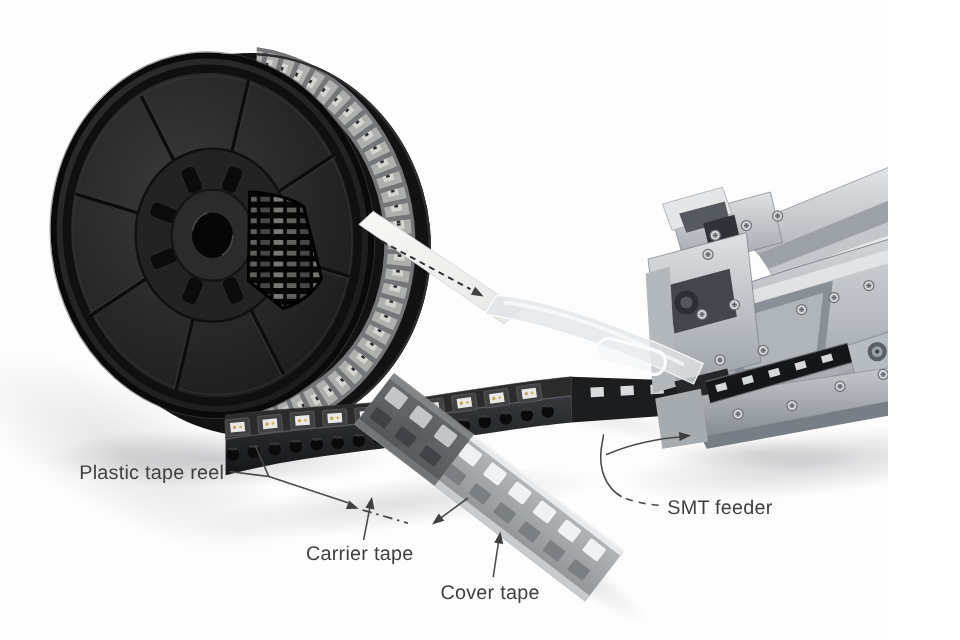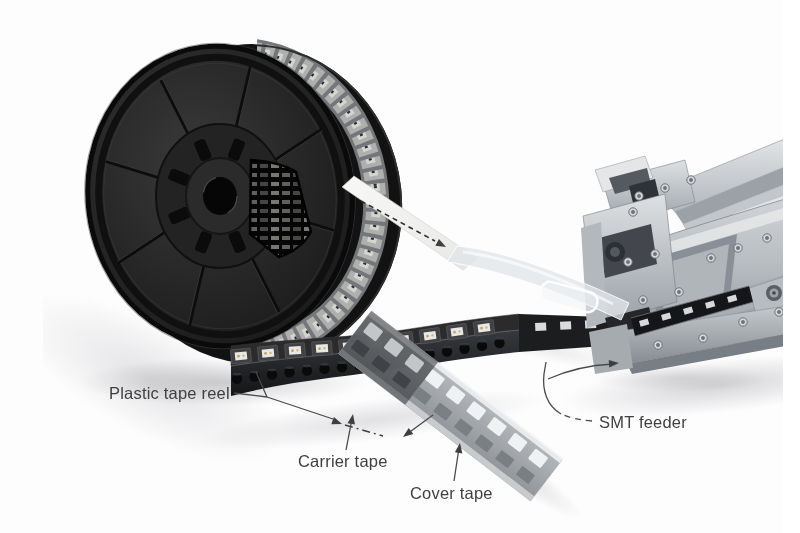--- a/index.html
+++ b/index.html
@@ -1,17 +1,17 @@
 <!DOCTYPE html>
 <html><head>
 <meta charset="utf-8">
 <style>
   html,body{margin:0;padding:0;background:#ffffff;}
   .stage{position:relative;width:740px;height:533px;background:#fdfdfe;overflow:hidden;
-         font-family:"Liberation Sans",sans-serif;padding-left:43px;}
+         font-family:"Liberation Sans",sans-serif;}
   svg{display:block;}
   .lbl{font-family:"Liberation Sans","DejaVu Sans",sans-serif;font-size:16.5px;fill:#3f3f3f;letter-spacing:.2px;}
   .leader{stroke:#4a4a4a;stroke-width:1.3;fill:none;}
   .leader-dash{stroke:#4a4a4a;stroke-width:1.3;fill:none;stroke-dasharray:6 5;}
   .leader-dashdot{stroke:#3f3f3f;stroke-width:1.4;fill:none;stroke-dasharray:8 4 2 4;}
 </style>
 </head>
 <body>
 
 <div class="stage">

